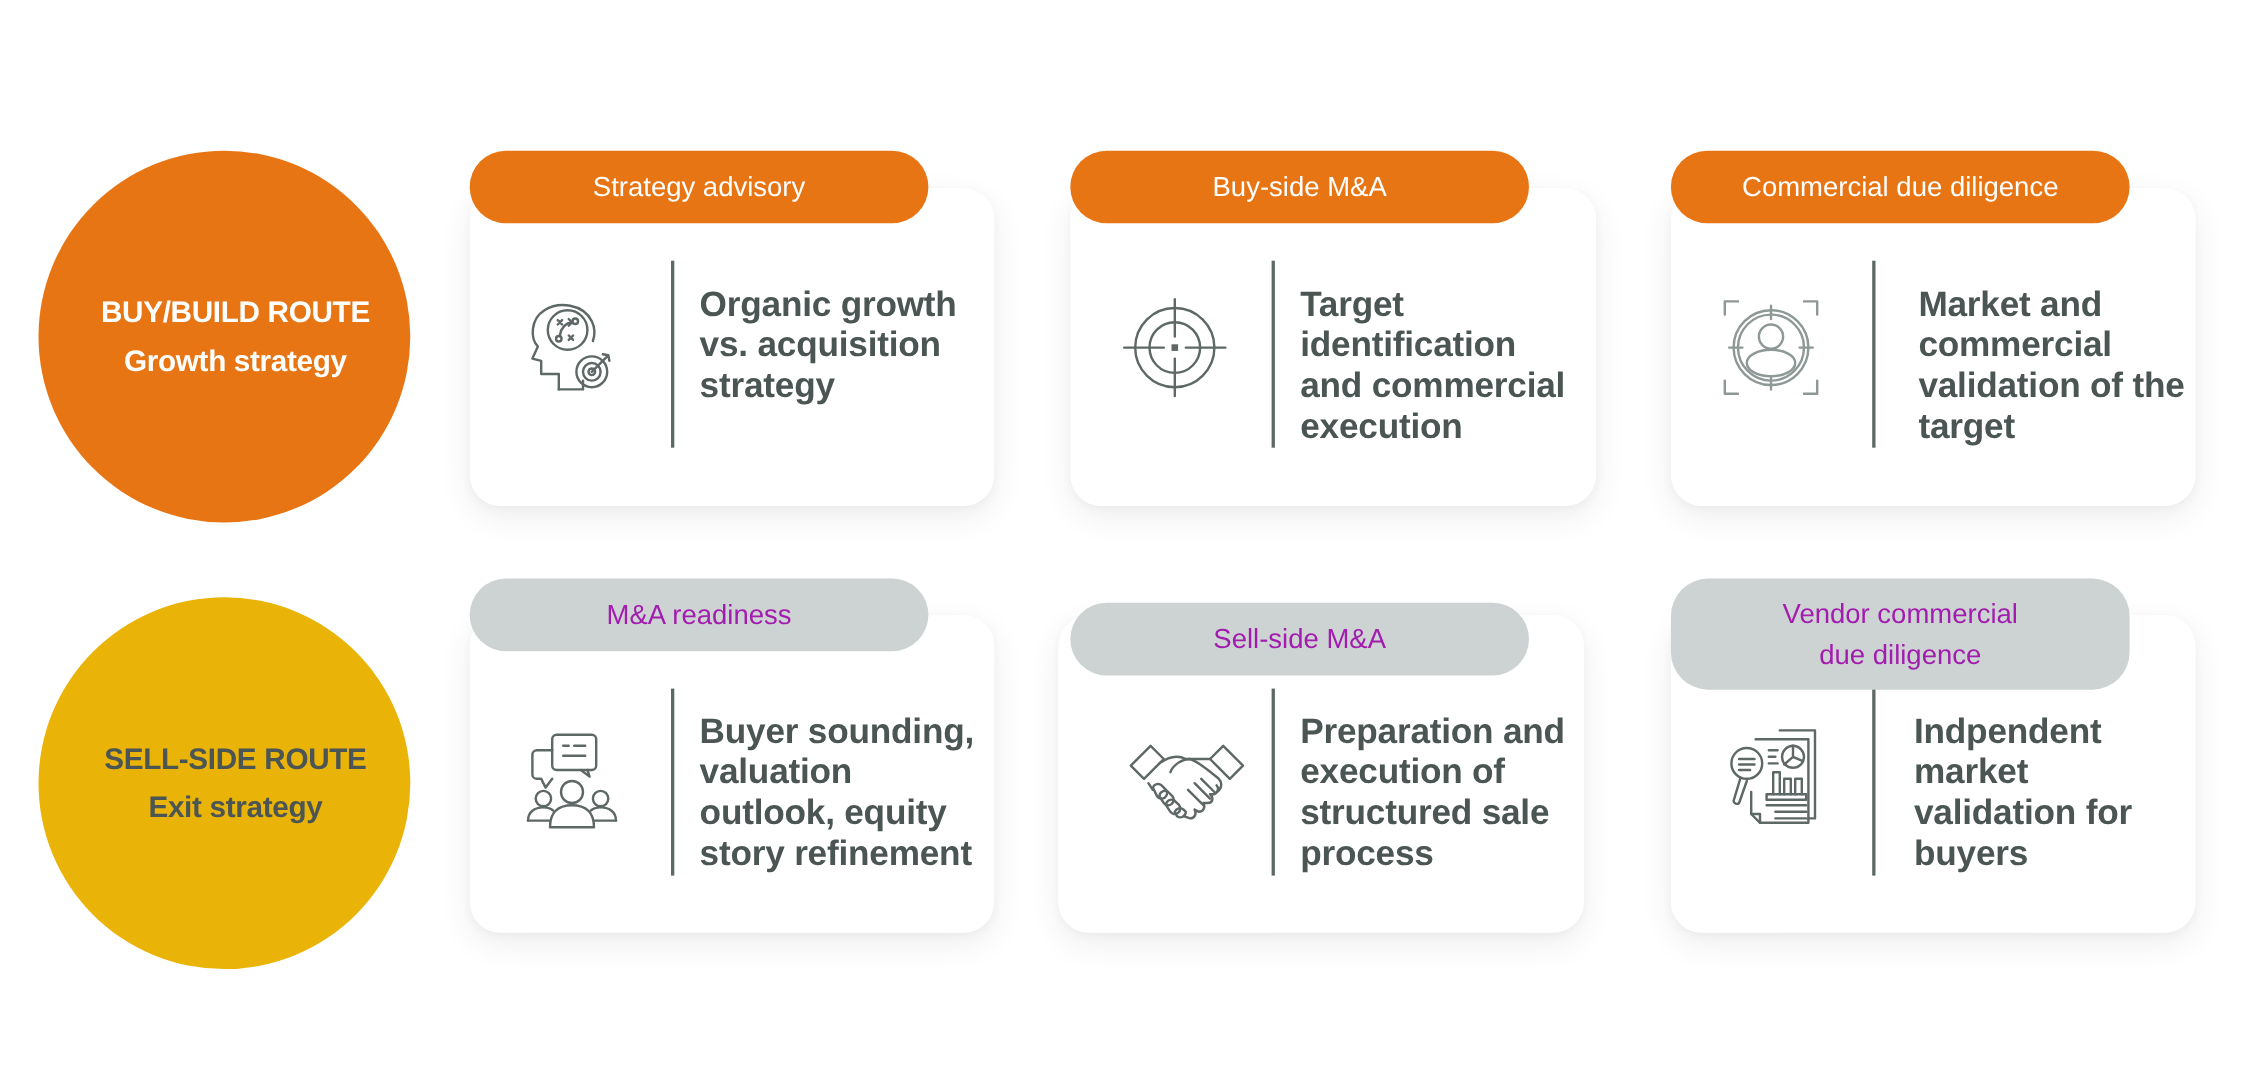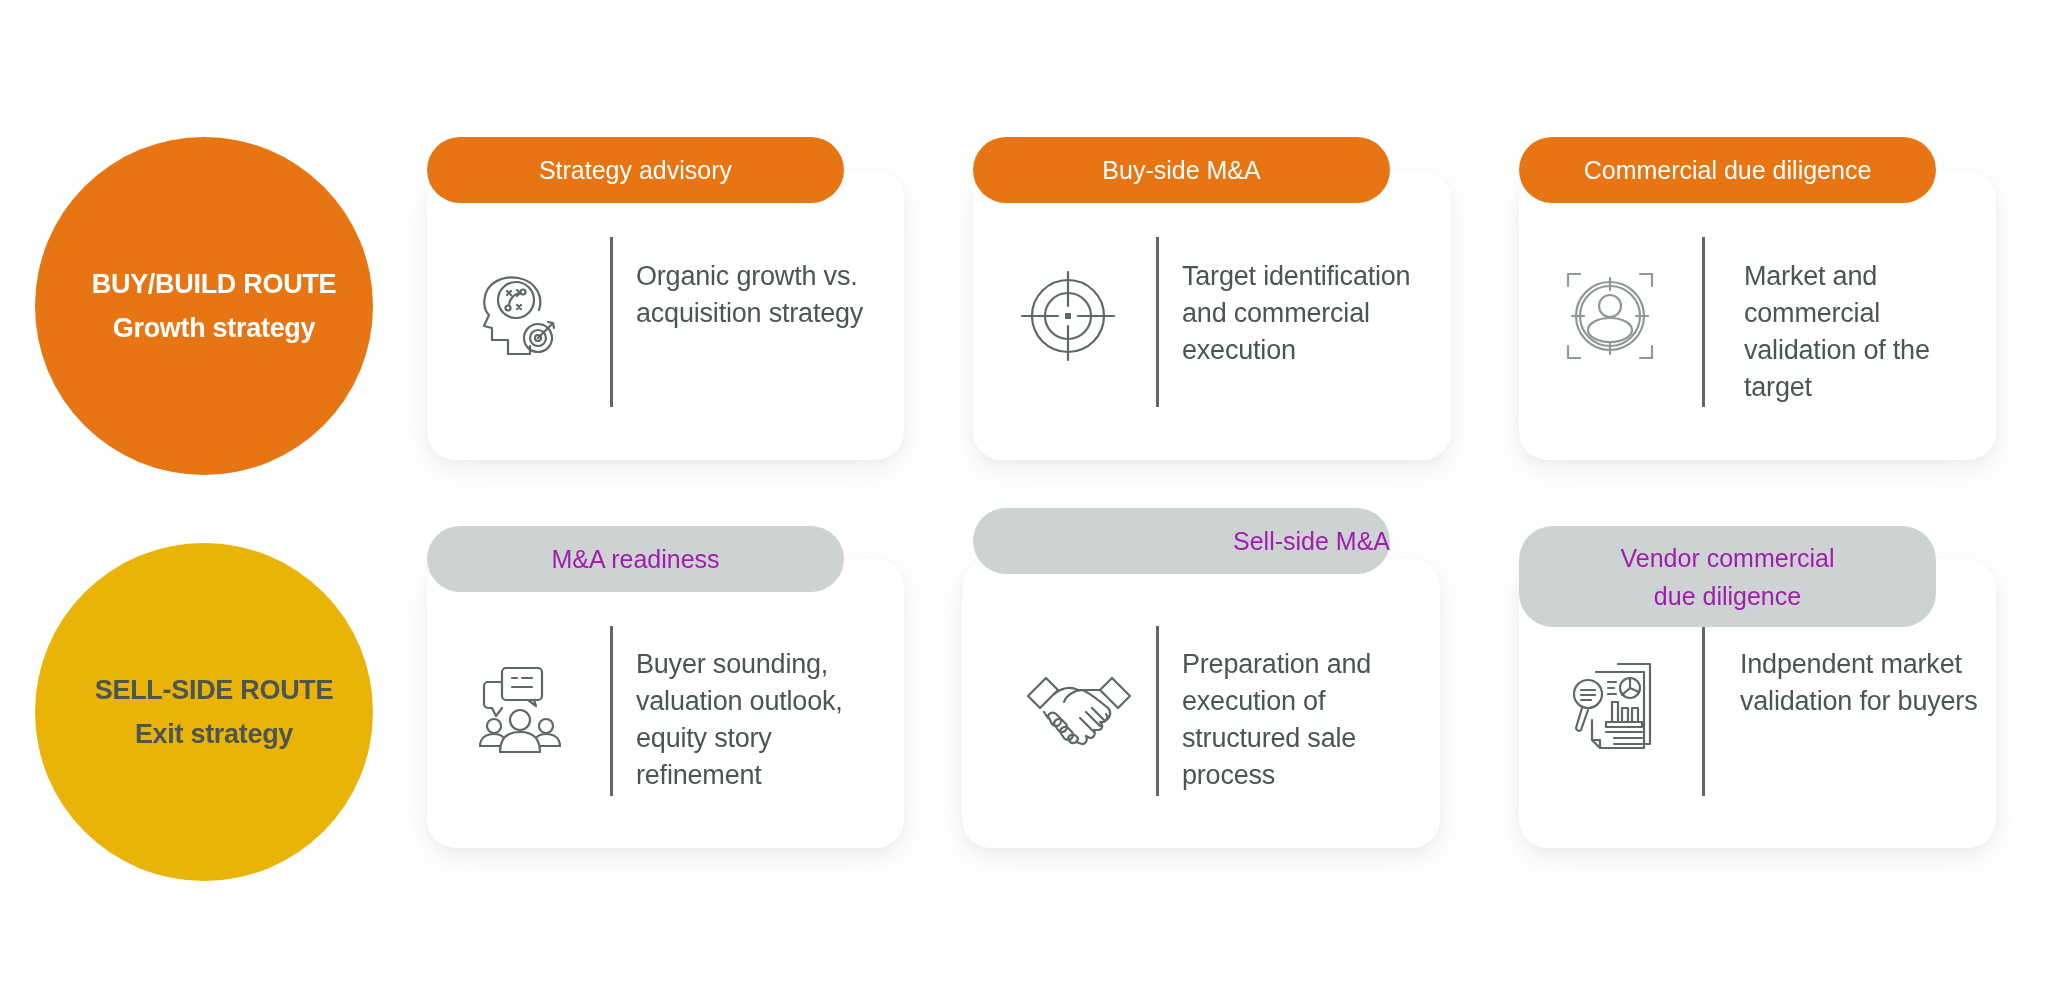--- a/index.html
+++ b/index.html
@@ -25,21 +25,21 @@
     text-align:center; font-weight:normal; font-size:25px; line-height:38px; z-index:2;
     width:417px;
   }
   .pill.orange { background:#E87514; color:#ffffff; height:66px; }
   .pill.gray { background:#CDD3D2; color:#a21caf; height:66px; }
   .pill.gray.tall { height:101px; }
   .pill span { display:block; }
 
   .divider { position:absolute; width:3px; background:#5E6866; height:170px; }
   .desc {
-    position:absolute; color:#4B5553; font-weight:normal; font-size:27px; line-height:37px;
+    position:absolute; color:#4B5553; font-weight:bold; font-size:32px; line-height:37px;
     width:250px; letter-spacing:-0.2px;
   }
   .icon { position:absolute; width:96px; height:96px; }
   .icon svg { width:100%; height:100%; }
   .icon svg * { stroke:#5E6866; fill:none; stroke-width:2.2; stroke-linecap:round; stroke-linejoin:round; }
   .icon svg .lt { stroke:#8E9896; }
   .icon svg .fill { fill:#5E6866; stroke:none; }
 </style>
 </head>
 <body>
@@ -137,21 +137,21 @@
       <path d="M88 86 C88 78 82 74 74 74 C70 74 67 75 65 77"></path>
       <path d="M88 86 H68"></path>
     </svg>
   </div>
   <div class="divider" style="left:610px; top:626px;"></div>
   <div class="desc" style="left:636px; top:646px; width:260px;">Buyer sounding, valuation outlook, equity story refinement</div>
 </div>
 
 <div>
   <div class="card" style="left:962px; top:559px; width:478px; height:289px;"></div>
-  <div class="pill gray" style="left:973px; top:508px;justify-content:flex-end;">
+  <div class="pill gray" style="left:973px; top:548px;">
     <span>Sell-side M&amp;A</span>
   </div>
   <div class="icon" style="left:1024px; top:660px; width:110px;">
     <svg viewBox="0 0 110 96">
       <path d="M4 36 L22 18 L34 30 L16 48 Z"></path>
       <path d="M106 36 L88 18 L76 30 L94 48 Z"></path>
       <path d="M30 34 C38 28 46 26 54 30 L76 30"></path>
       <path d="M40 42 C42 36 50 30 58 30 C64 32 72 38 84 48 C88 52 86 58 82 60"></path>
       <path d="M20 52 L24 58"></path>
       <path d="M24 56 a5 5 0 0 1 8 -2 l4 4 a5 5 0 0 1 -8 6 Z"></path>

